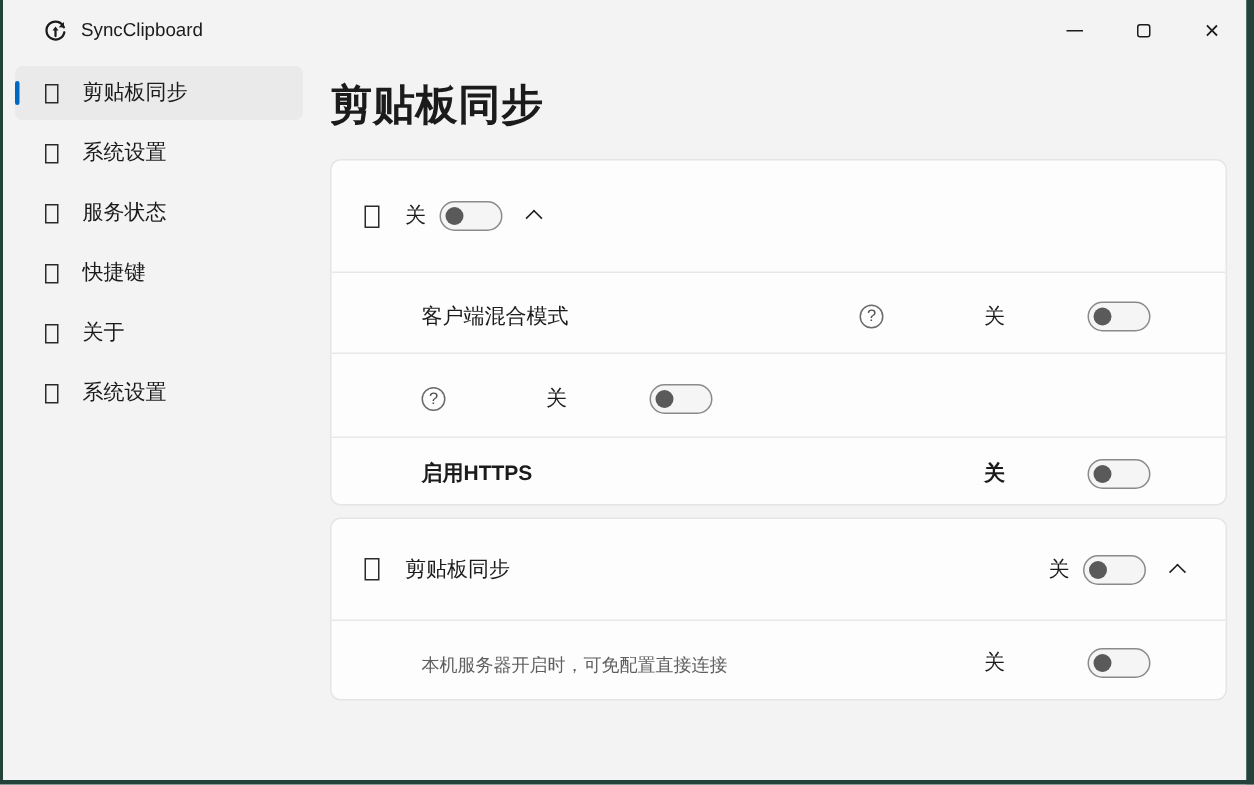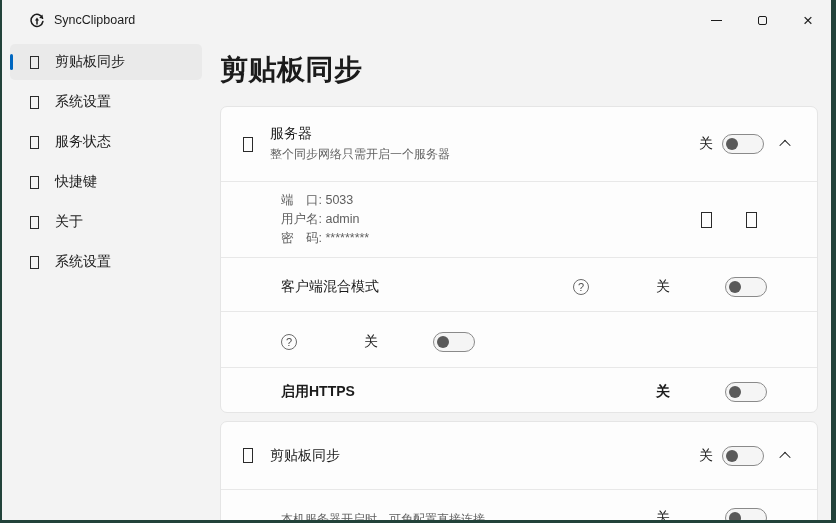--- a/index.html
+++ b/index.html
@@ -154,46 +154,29 @@
         <span>系统设置</span>
       </div>
     </nav>
 
     <main class="main">
       <h1 class="page-title">剪贴板同步</h1>
 
       <section class="card">
         <div class="card-header tall">
           <span class="tofu lg hdr-icon"></span>
-          <div class="row-text">
-            <div class="row-label">服务器</div>
-            <div class="row-sub">整个同步网络只需开启一个服务器</div>
-          </div>
           <span class="toggle-label">关</span>
           <div class="toggle">
               <span class="knob"></span>
             </div>
           <button class="chevron-btn">
               <span class="chevron-up"></span>
             </button>
         </div>
 
-        <div class="detail-row">
-          <div class="detail-lines">
-            <div>端　口: 5033</div>
-            <div>用户名: admin</div>
-            <div>密　码: *********</div>
-          </div>
-          <button class="icon-btn">
-              <span class="tofu btn-size"></span>
-            </button>
-          <button class="icon-btn">
-              <span class="tofu btn-size"></span>
-            </button>
-        </div>
 
         <div class="row h54">
           <div class="row-text">
             <div class="row-label">客户端混合模式</div>
           </div>
           <button class="help-circle">?</button>
           <span class="toggle-label">关</span>
           <div class="toggle">
               <span class="knob"></span>
             </div>

